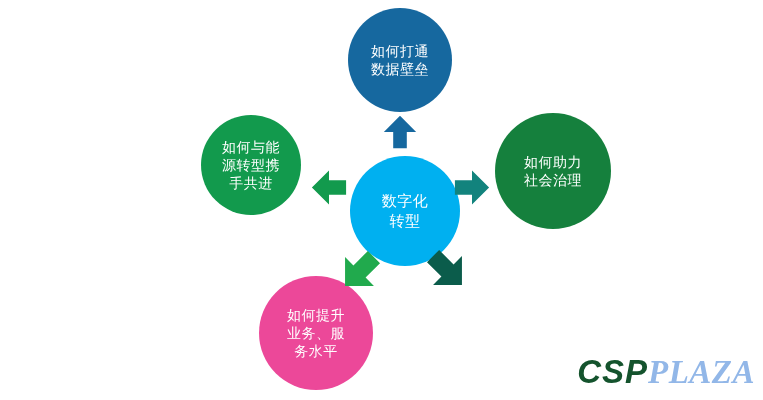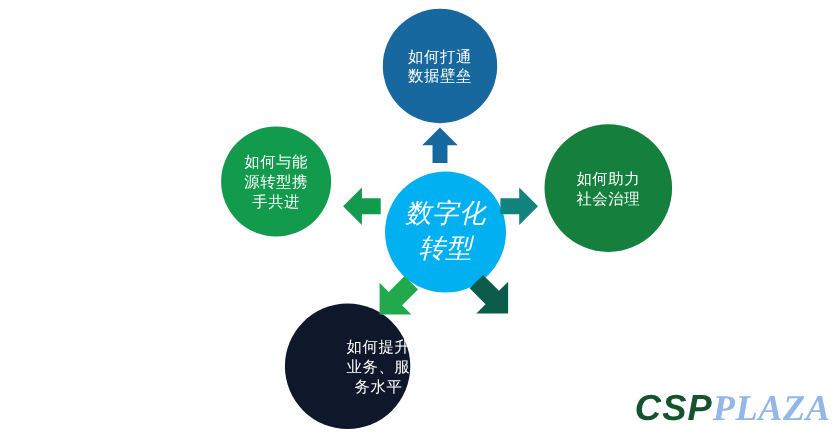--- a/index.html
+++ b/index.html
@@ -28,21 +28,21 @@
     line-height: 1.3;
     letter-spacing: 0.5px;
   }
 
   .c-top    { left: 348px; top: 8px;   width: 104px; height: 104px; }
   .c-left   { left: 201px; top: 115px; width: 100px; height: 100px; }
   .c-right  { left: 495px; top: 113px; width: 116px; height: 116px; }
   .c-bl     { left: 259px; top: 276px; width: 114px; height: 114px; }
   .c-br     { left: 442px; top: 274px; width: 116px; height: 116px; }
   .c-center { left: 350px; top: 156px; width: 110px; height: 110px; }
-  .c-center .circle-label { font-size: 24px; line-height: 1.35; font-style: italic; }
+  .c-center .circle-label { font-size: 15px; line-height: 1.35; }
 
   
   .arrow { position: absolute; display: block; }
   .a-top   { left: 383px; top: 113px; width: 34px; height: 38px; }
   .a-left  { left: 311px; top: 169px; width: 36px; height: 37px; transform: rotate(-90deg); }
   .a-right { left: 454px; top: 169px; width: 36px; height: 37px; transform: rotate(90deg); }
   .a-bl    { left: 338px; top: 250px; width: 43px; height: 43px; transform: rotate(-135deg); }
   .a-br    { left: 426px; top: 249px; width: 43px; height: 43px; transform: rotate(135deg); }
 
   
@@ -72,21 +72,21 @@
     <span class="circle-label">如何打通
 数据壁垒</span>
   </div>
 
   <div class="circle c-right" style="background-color: #15803d;">
     <span class="circle-label">如何助力
 社会治理</span>
   </div>
 
 
-  <div class="circle c-bl" style="background-color: #0f172a; justify-content: flex-end;">
+  <div class="circle c-bl" style="background-color: #ec4899;">
     <span class="circle-label">如何提升
 业务、服
 务水平</span>
   </div>
 
   <div class="circle c-left" style="background-color: rgb(18, 154, 77);">
     <span class="circle-label">如何与能
 源转型携
 手共进</span>
   </div>

